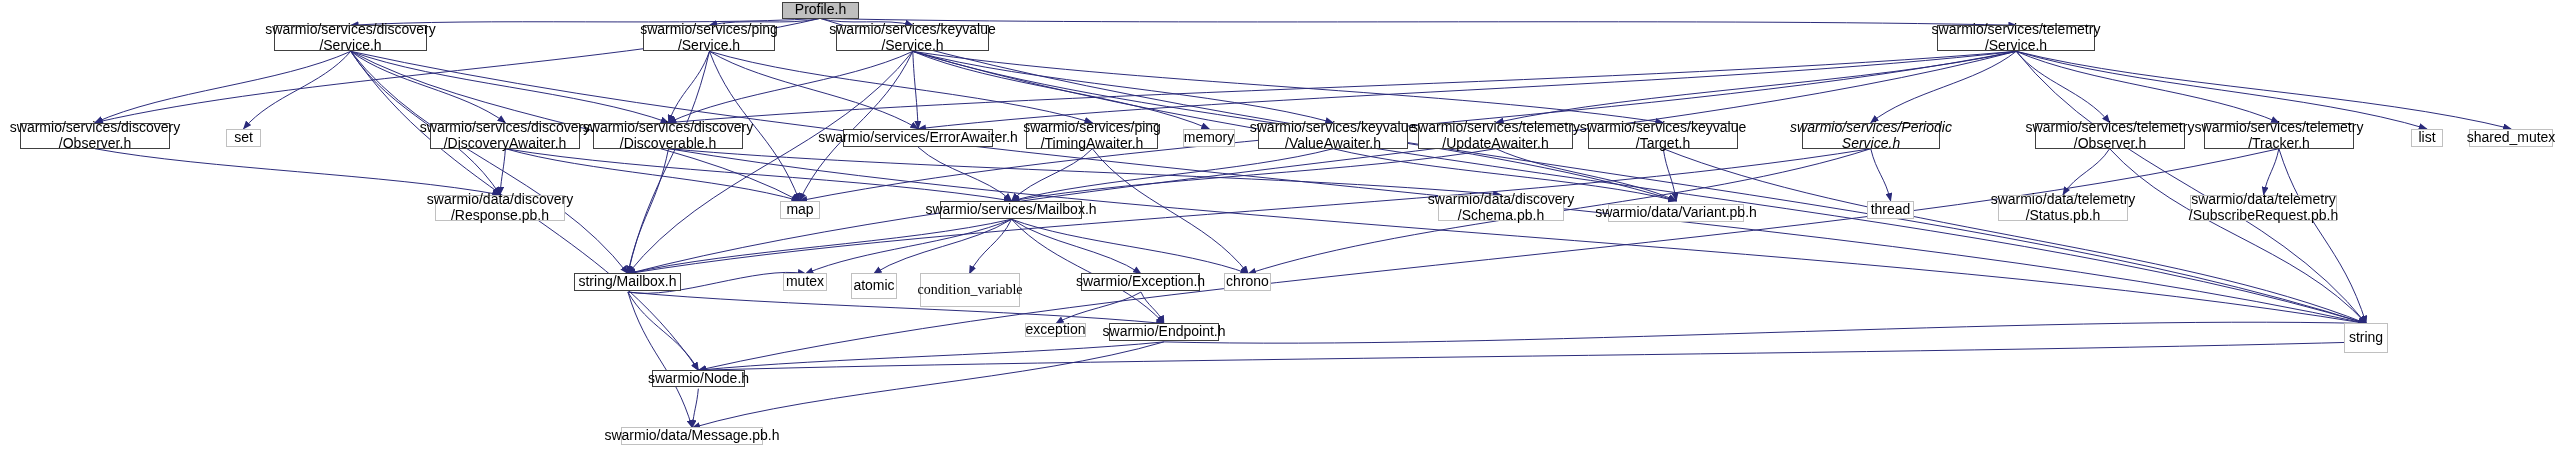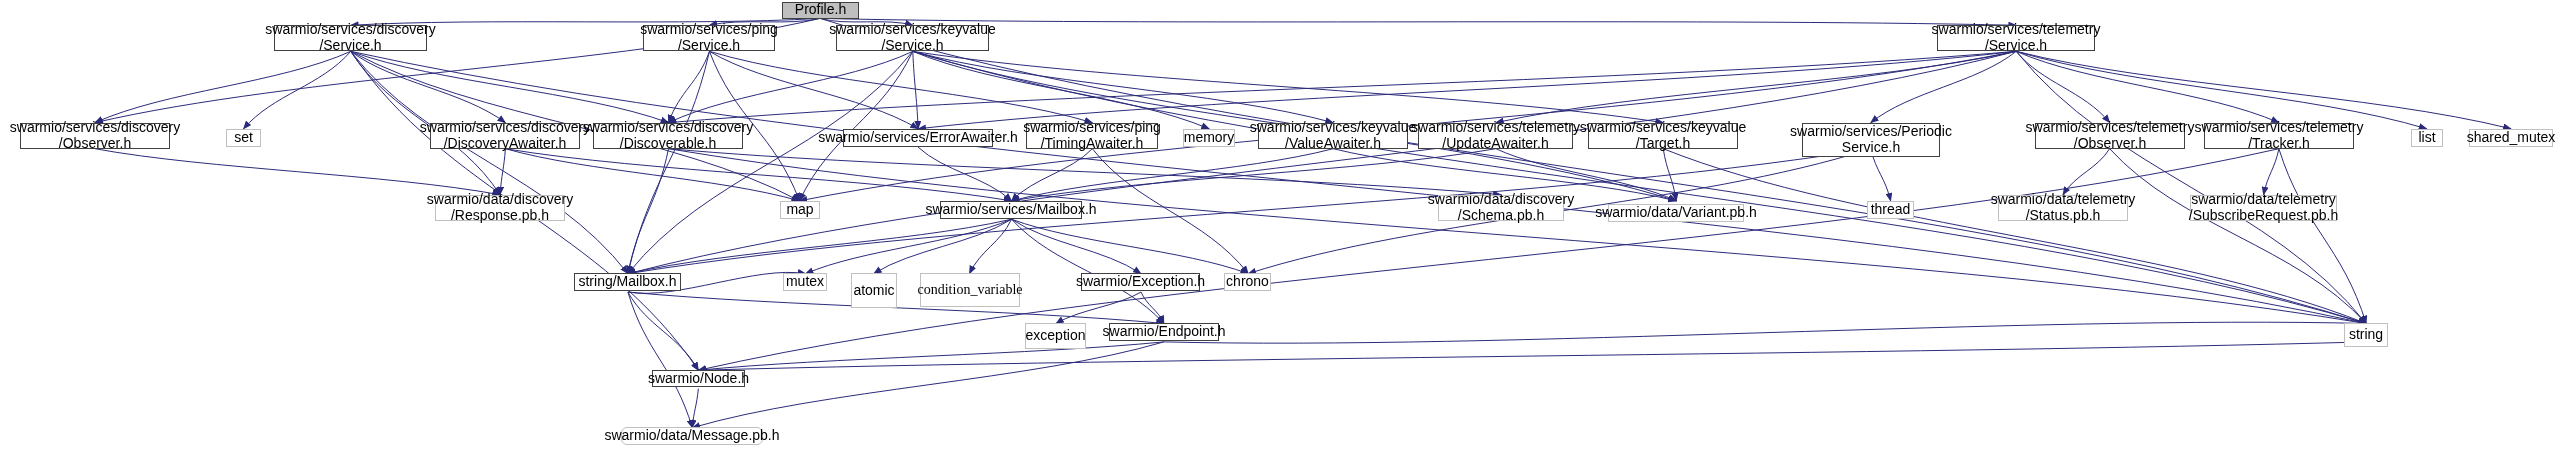--- a/index.html
+++ b/index.html
@@ -158,21 +158,21 @@
       <div class="node hdr" style="left: 843px; top: 129px; width: 150px; height: 18.4px;">swarmio/services/ErrorAwaiter.h</div>
       <div class="node hdr" style="left: 1026px; top: 123px; width: 132px; height: 26px;">swarmio/services/ping
 /TimingAwaiter.h</div>
       <div class="node sys" style="left: 1183px; top: 129px; width: 52px; height: 18.4px;">memory</div>
       <div class="node hdr" style="left: 1258px; top: 123px; width: 150px; height: 26px;">swarmio/services/keyvalue
 /ValueAwaiter.h</div>
       <div class="node hdr" style="left: 1418px; top: 123px; width: 155px; height: 26px;">swarmio/services/telemetry
 /UpdateAwaiter.h</div>
       <div class="node hdr" style="left: 1588px; top: 123px; width: 150px; height: 26px;">swarmio/services/keyvalue
 /Target.h</div>
-      <div class="node hdr" style="left: 1802px; top: 123px; width: 138px; height: 34px;">swarmio/services/Periodic
+      <div class="node hdr" style="left: 1802px; top: 123px; width: 138px; height: 26px; font-style: italic;">swarmio/services/Periodic
 Service.h</div>
       <div class="node hdr" style="left: 2035px; top: 123px; width: 150px; height: 26px;">swarmio/services/telemetry
 /Observer.h</div>
       <div class="node hdr" style="left: 2204px; top: 123px; width: 150px; height: 26px;">swarmio/services/telemetry
 /Tracker.h</div>
       <div class="node sys" style="left: 2411px; top: 129px; width: 32px; height: 18.4px;">list</div>
       <div class="node sys" style="left: 2469px; top: 129px; width: 84px; height: 18.4px;">shared_mutex</div>
       <div class="node sys" style="left: 435px; top: 195px; width: 130px; height: 26px;">swarmio/data/discovery
 /Response.pb.h</div>
       <div class="node sys" style="left: 780px; top: 201px; width: 40px; height: 18.4px;">map</div>
@@ -180,24 +180,24 @@
       <div class="node sys" style="left: 1438px; top: 195px; width: 126px; height: 26px;">swarmio/data/discovery
 /Schema.pb.h</div>
       <div class="node sys" style="left: 1608px; top: 204px; width: 136px; height: 18.4px;">swarmio/data/Variant.pb.h</div>
       <div class="node sys" style="left: 1867px; top: 201px; width: 47px; height: 18.4px;">thread</div>
       <div class="node sys" style="left: 1998px; top: 195px; width: 130px; height: 26px;">swarmio/data/telemetry
 /Status.pb.h</div>
       <div class="node sys" style="left: 2190px; top: 195px; width: 147px; height: 26px;">swarmio/data/telemetry
 /SubscribeRequest.pb.h</div>
       <div class="node hdr" style="left: 574px; top: 273px; width: 107px; height: 18.4px;">string/Mailbox.h</div>
       <div class="node sys" style="left: 783px; top: 273px; width: 44px; height: 18.4px;">mutex</div>
-      <div class="node sys" style="left: 851px; top: 273px; width: 46px; height: 35px;">atomic</div>
+      <div class="node sys" style="left: 851px; top: 273px; width: 46px; height: 26px;">atomic</div>
       <div class="node sys" style="left: 920px; top: 273px; width: 100px; height: 34px; font-family: Liberation Serif, serif;">condition_variable</div>
       <div class="node hdr" style="left: 1081px; top: 273px; width: 119px; height: 18.4px;">swarmio/Exception.h</div>
       <div class="node sys" style="left: 1224px; top: 273px; width: 47px; height: 18.4px;">chrono</div>
-      <div class="node sys" style="left: 1025px; top: 323px; width: 61px; height: 26px;">exception</div>
+      <div class="node sys" style="left: 1025px; top: 323px; width: 61px; height: 14px;">exception</div>
       <div class="node hdr" style="left: 1109px; top: 323px; width: 110px; height: 18.4px;">swarmio/Endpoint.h</div>
-      <div class="node sys" style="left: 2344px; top: 323px; width: 44px; height: 24px;">string</div>
+      <div class="node sys" style="left: 2344px; top: 323px; width: 44px; height: 30px;">string</div>
       <div class="node hdr" style="left: 652px; top: 370px; width: 93px; height: 17px;">swarmio/Node.h</div>
-      <div class="node sys" style="left: 621px; top: 427px; width: 142px; height: 18.4px; border-radius: 6px;">swarmio/data/Message.pb.h</div>
+      <div class="node sys" style="left: 621px; top: 427px; width: 142px; height: 18.4px;">swarmio/data/Message.pb.h</div>
     </div>
 </div>
 
 
 </body></html>

